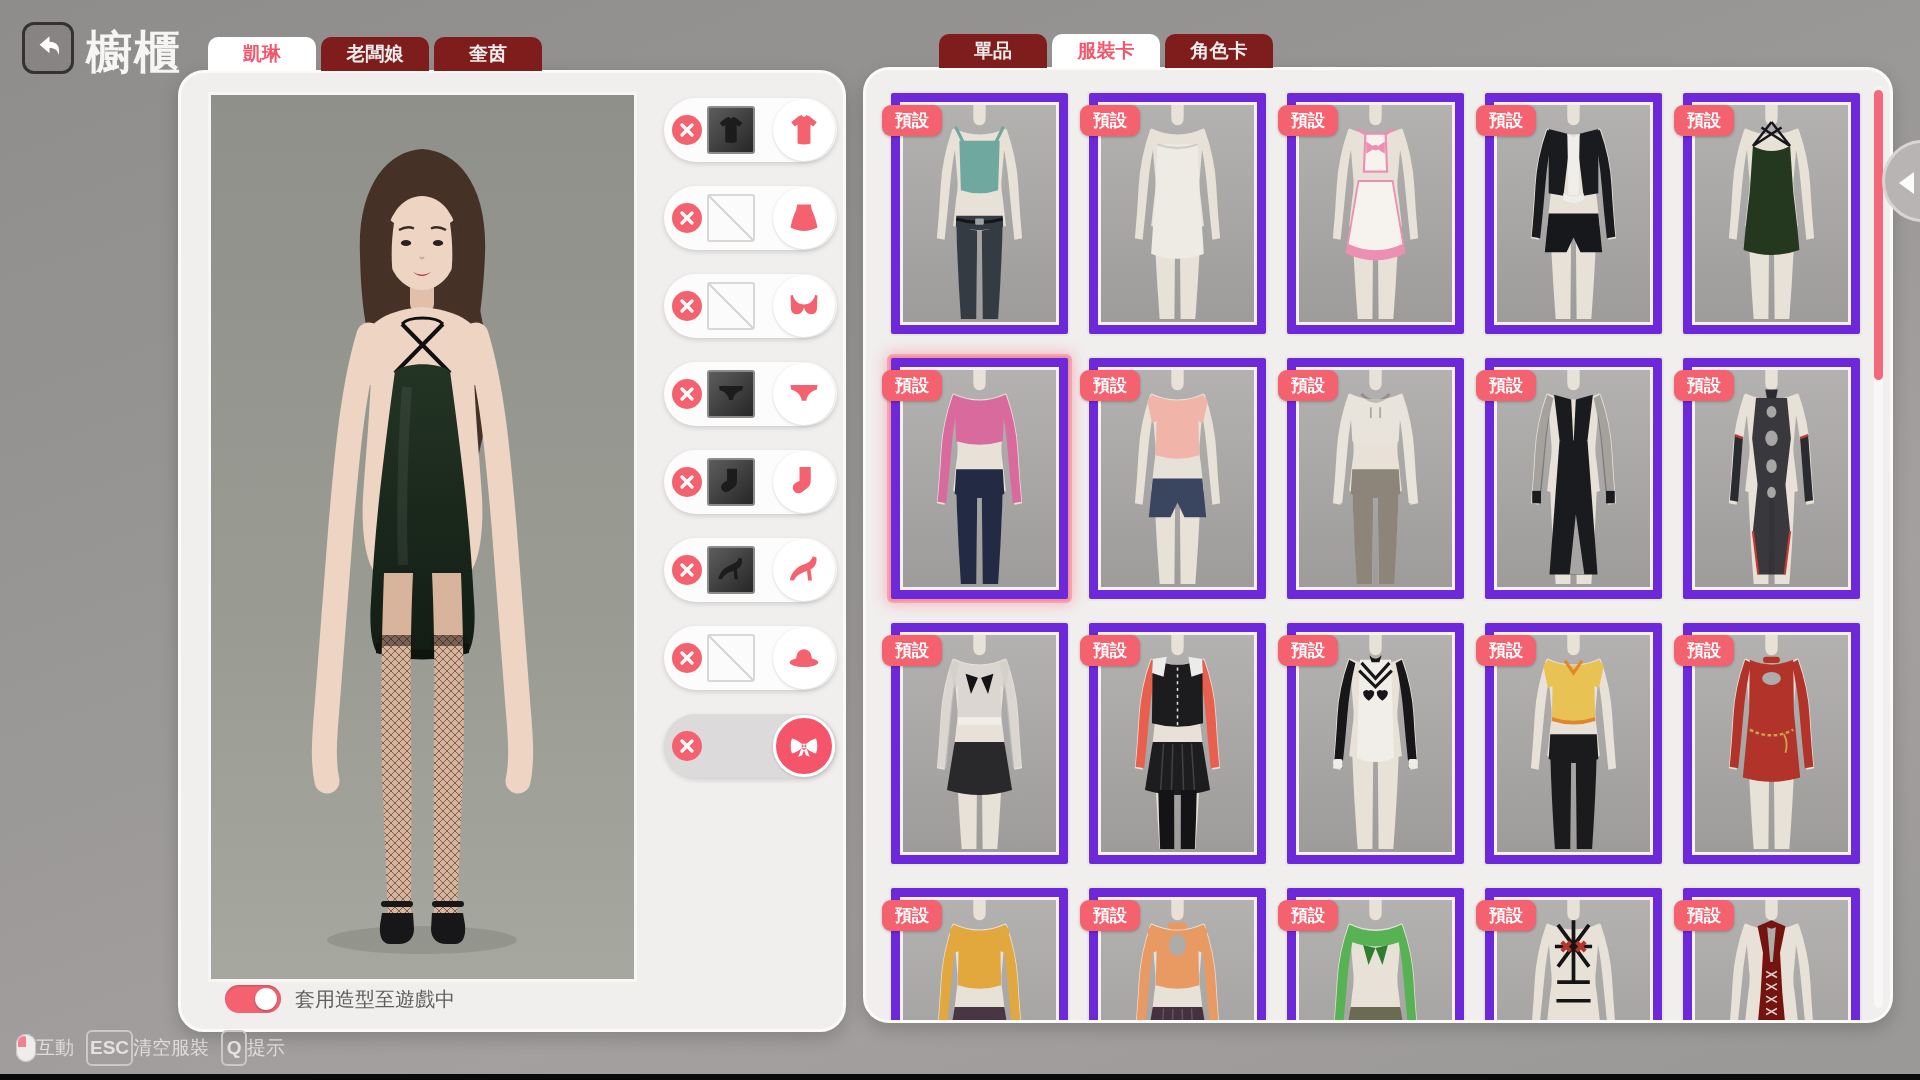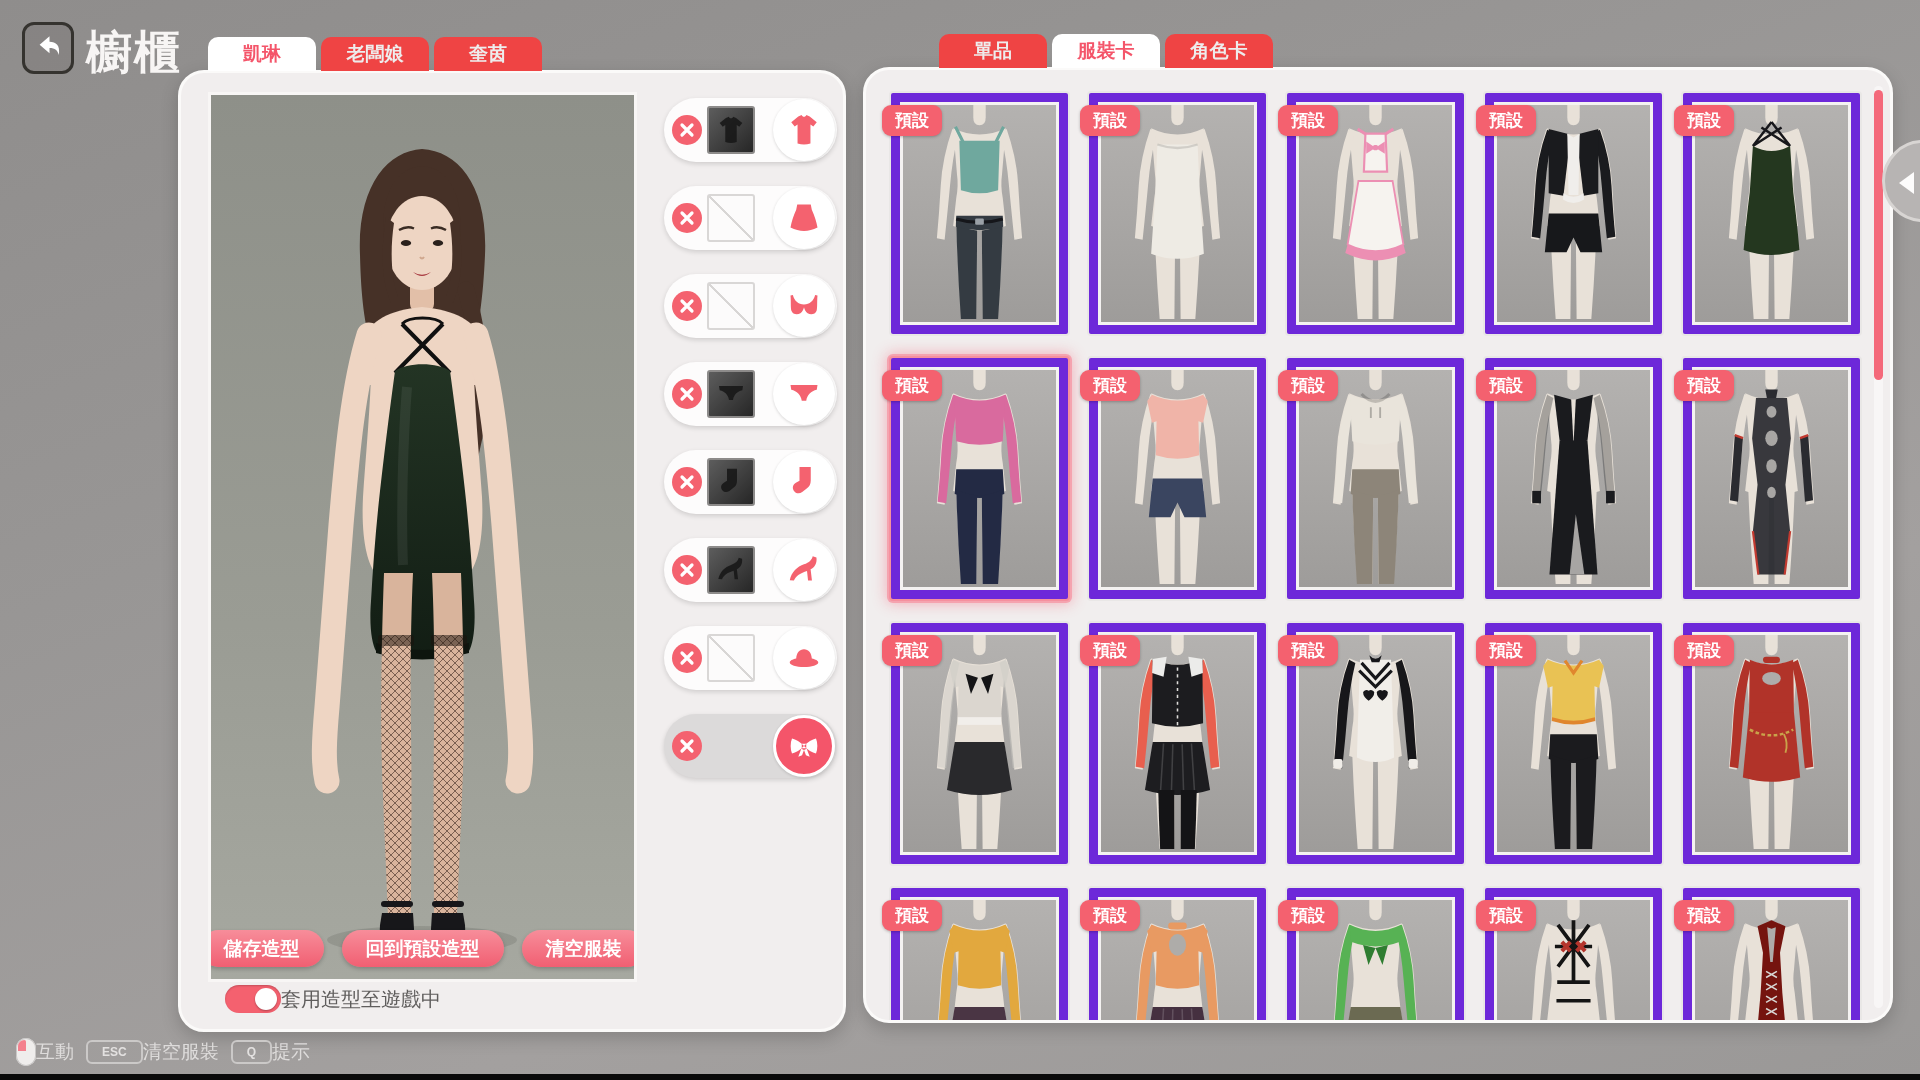--- a/index.html
+++ b/index.html
@@ -10,36 +10,36 @@
   }
   
   .back-btn{position:absolute;left:22px;top:22px;width:46px;height:46px;border-radius:12px;
     border:3px solid #35332f;background:rgba(70,68,66,.12);display:flex;align-items:center;justify-content:center;cursor:pointer;}
   .back-btn svg{width:30px;height:30px;}
   .app-title{position:absolute;left:86px;top:22px;font-size:46px;font-weight:bold;color:#f7f5f4;letter-spacing:2px;}
   .tabs{position:absolute;display:flex;gap:5px;z-index:6;}
   .char-tabs{left:208px;top:37px;}
   .right-tabs{left:939px;top:34px;}
   .tab{height:34px;min-width:108px;padding:0 18px;box-sizing:border-box;border-radius:10px 10px 0 0;
-    background:#ef4444;color:#eeecec;font-size:19px;font-weight:bold;
+    background:#7f1d1d;color:#eeecec;font-size:19px;font-weight:bold;
     display:flex;align-items:center;justify-content:center;cursor:pointer;}
   .tab.active{background:#ffffff;color:#f4556a;}
   
   .panel{position:absolute;background:#f1eeee;border:3px solid #fbfaf9;border-radius:26px;
     box-shadow:0 6px 18px rgba(0,0,0,.18);box-sizing:border-box;}
   .left-panel{left:178px;top:70px;width:668px;height:962px;}
   .right-panel{left:863px;top:67px;width:1030px;height:956px;overflow:hidden;}
   
   .photo{position:absolute;left:27px;top:19px;width:423px;height:884px;border:3px solid #f8f6f5;box-sizing:content-box;overflow:hidden;background:#979a92;}
   .photo svg{display:block;width:100%;height:100%;}
   .action-row{position:absolute;left:0;right:0;bottom:12px;display:flex;justify-content:center;gap:18px;}
   .pill-btn{height:37px;padding:0 24px;border:none;border-radius:19px;cursor:pointer;
     background:linear-gradient(#f78d9a,#f15f72);color:#fff;font-size:19px;font-weight:bold;
     font-family:inherit;box-shadow:0 2px 4px rgba(0,0,0,.22);white-space:nowrap;}
-  .toggle-row{position:absolute;left:44px;top:912px;display:flex;align-items:center;}
+  .toggle-row{position:absolute;left:44px;top:912px;display:flex;align-items:center;gap:14px;}
   .toggle{width:56px;height:28px;border-radius:15px;background:#f4616f;position:relative;cursor:pointer;box-shadow:inset 0 1px 2px rgba(0,0,0,.2);}
   .toggle .knob{position:absolute;top:3px;right:4px;width:22px;height:22px;border-radius:50%;background:#fff;box-shadow:0 1px 2px rgba(0,0,0,.3);}
   .toggle-label{font-size:20px;color:#5f5d5c;}
   
   .slot-col{position:absolute;left:664px;top:98px;z-index:5;}
   .slot{position:relative;width:173px;height:64px;border-radius:32px;background:#fdfcfc;
     box-shadow:0 2px 5px rgba(0,0,0,.14);margin-bottom:24px;}
   .slot.accessory{background:#dcdada;}
   .slot .xbtn{position:absolute;left:8px;top:17px;width:30px;height:30px;border-radius:50%;
     background:#f4626f;border:none;cursor:pointer;display:flex;align-items:center;justify-content:center;padding:0;}
@@ -69,22 +69,22 @@
   .side-tab{position:absolute;left:1882px;top:140px;width:82px;height:82px;border-radius:50%;
     background:#b7b4b3;border:3px solid #d8d5d3;box-sizing:border-box;cursor:pointer;z-index:2;}
   .side-tab .tri{position:absolute;left:14px;top:29px;width:0;height:0;
     border-top:11px solid transparent;border-bottom:11px solid transparent;border-right:15px solid #fdfcfc;}
   
   .hotbar{position:absolute;left:16px;bottom:14px;display:flex;align-items:center;gap:12px;color:#dedcdb;font-size:19px;z-index:4;}
   .hot-item{display:flex;align-items:center;}
   .mouse{position:relative;width:20px;height:28px;border-radius:10px;background:#efedec;box-shadow:inset 0 0 0 1px #c9c7c6;}
   .mouse::before{content:"";position:absolute;left:1.5px;top:1.5px;width:8px;height:11px;
     border-radius:8px 2px 0 0;background:#f4808d;}
-  .keycap{display:inline-flex;align-items:center;justify-content:center;min-width:26px;height:24px;
-    padding:0 14px;border:2px solid #cbc9c8;border-radius:6px;font-size:12px;font-weight:bold;color:#e3e1e0;box-sizing:border-box;}
+  .keycap{display:inline-flex;align-items:center;justify-content:center;min-width:26px;height:36px;
+    padding:0 2px;border:2px solid #cbc9c8;border-radius:6px;font-size:19px;font-weight:bold;color:#e3e1e0;box-sizing:border-box;}
   .bottom-strip{position:absolute;left:0;bottom:0;width:1920px;height:6px;background:#0a0a0a;}
 </style>
 </head>
 <body>
 
 <div class="back-btn">
   <span><svg viewBox="0 0 24 24">
         <path d="M13.2,4.2 L5.3,11 L13.2,17.8 V13.5 C17.6,13.5 19.8,15.5 20.6,19.2 C22,11.5 18.4,8.6 13.2,8.6 Z" fill="#ffffff"></path>
       </svg></span>
 </div>
@@ -152,25 +152,20 @@
             <path d="M250,478 C253,560 254,640 251,700 C249,752 247,792 246,820 L223,820 C223,770 222,700 223,640 C224,580 223,520 221,478 Z" fill="url(#net)"></path>
           </g>
           <rect x="167" y="540" width="36" height="11" rx="3" fill="rgba(28,18,12,.5)"></rect>
           <rect x="220" y="540" width="36" height="11" rx="3" fill="rgba(28,18,12,.5)"></rect>
           <rect x="170" y="806" width="32" height="6" rx="3" fill="#17171a"></rect>
           <rect x="221" y="806" width="32" height="6" rx="3" fill="#17171a"></rect>
           <path d="M171,818 H202 L203,834 C203,843 197,849 188,849 H179 C171,849 168,841 169,830 Z" fill="#17171a"></path>
           <path d="M252,818 H221 L220,834 C220,843 226,849 235,849 H244 C252,849 255,841 254,830 Z" fill="#17171a"></path>
         </svg>
       </div>
-    <div class="action-row">
-      <button class="pill-btn">儲存造型</button>
-      <button class="pill-btn">回到預設造型</button>
-      <button class="pill-btn">清空服裝</button>
-    </div>
   </div>
   <div class="toggle-row">
     <div class="toggle">
         <div class="knob"></div>
       </div>
     <div class="toggle-label">套用造型至遊戲中</div>
   </div>
 </div>
 
 <div class="slot-col" id="slotCol">

